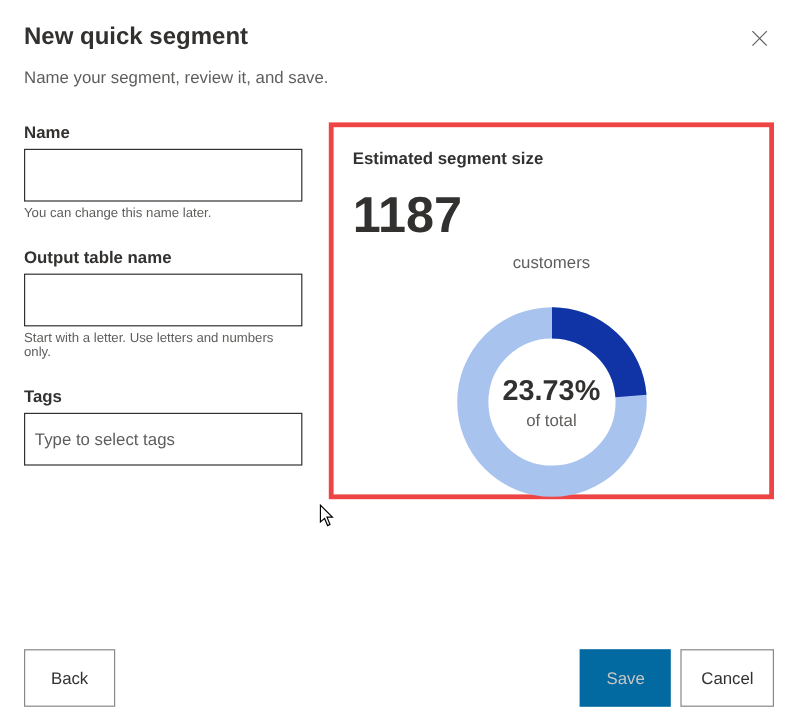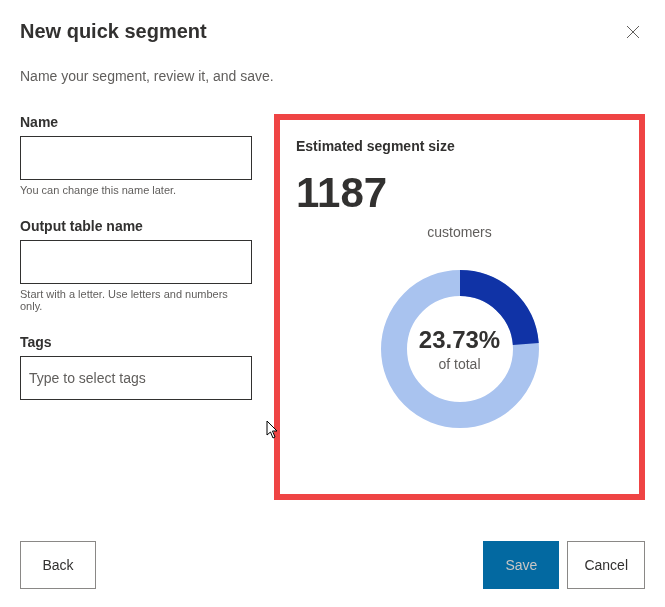--- a/index.html
+++ b/index.html
@@ -25,21 +25,21 @@
     .close-btn {
       width: 24px; height: 24px;
       display: flex; align-items: center; justify-content: center;
       cursor: pointer;
       font-size: 16px;
       color: #605e5c;
     }
     .subtitle {
       font-size: 14px;
       color: #605e5c;
-      margin-top: 24px;
+      margin-top: 12px;
     }
     .main {
       display: flex;
       gap: 22px;
       margin-top: 30px;
     }
     .left-col {
       width: 232px;
       flex-shrink: 0;
     }
@@ -71,23 +71,23 @@
       font-weight: 600;
       margin-bottom: 6px;
     }
     .cond-text {
       font-size: 14px;
       color: #323130;
     }
     .cond-bold { font-weight: 600; }
     .right-col {
       flex: 1;
-      border: 6px solid #ef4444;
+      border: 4px solid #ef4444;
       padding: 18px 16px;
-      height: 386px;
+      height: 314px;
     }
     .est-title {
       font-size: 14px;
       font-weight: 600;
       margin-bottom: 18px;
     }
     .est-number {
       font-size: 42px;
       font-weight: 600;
       line-height: 1;

